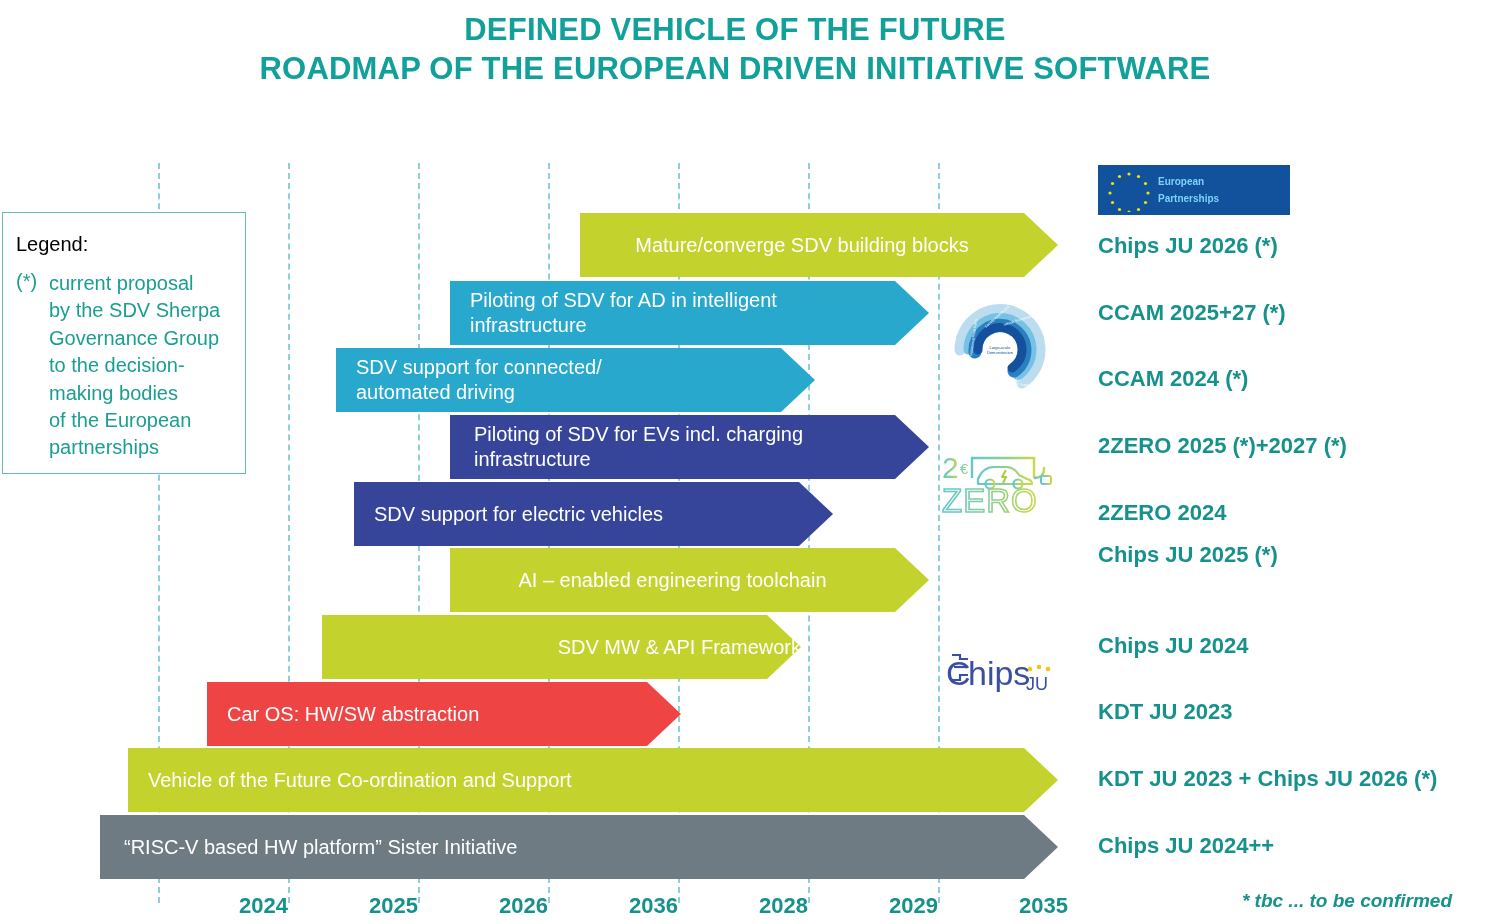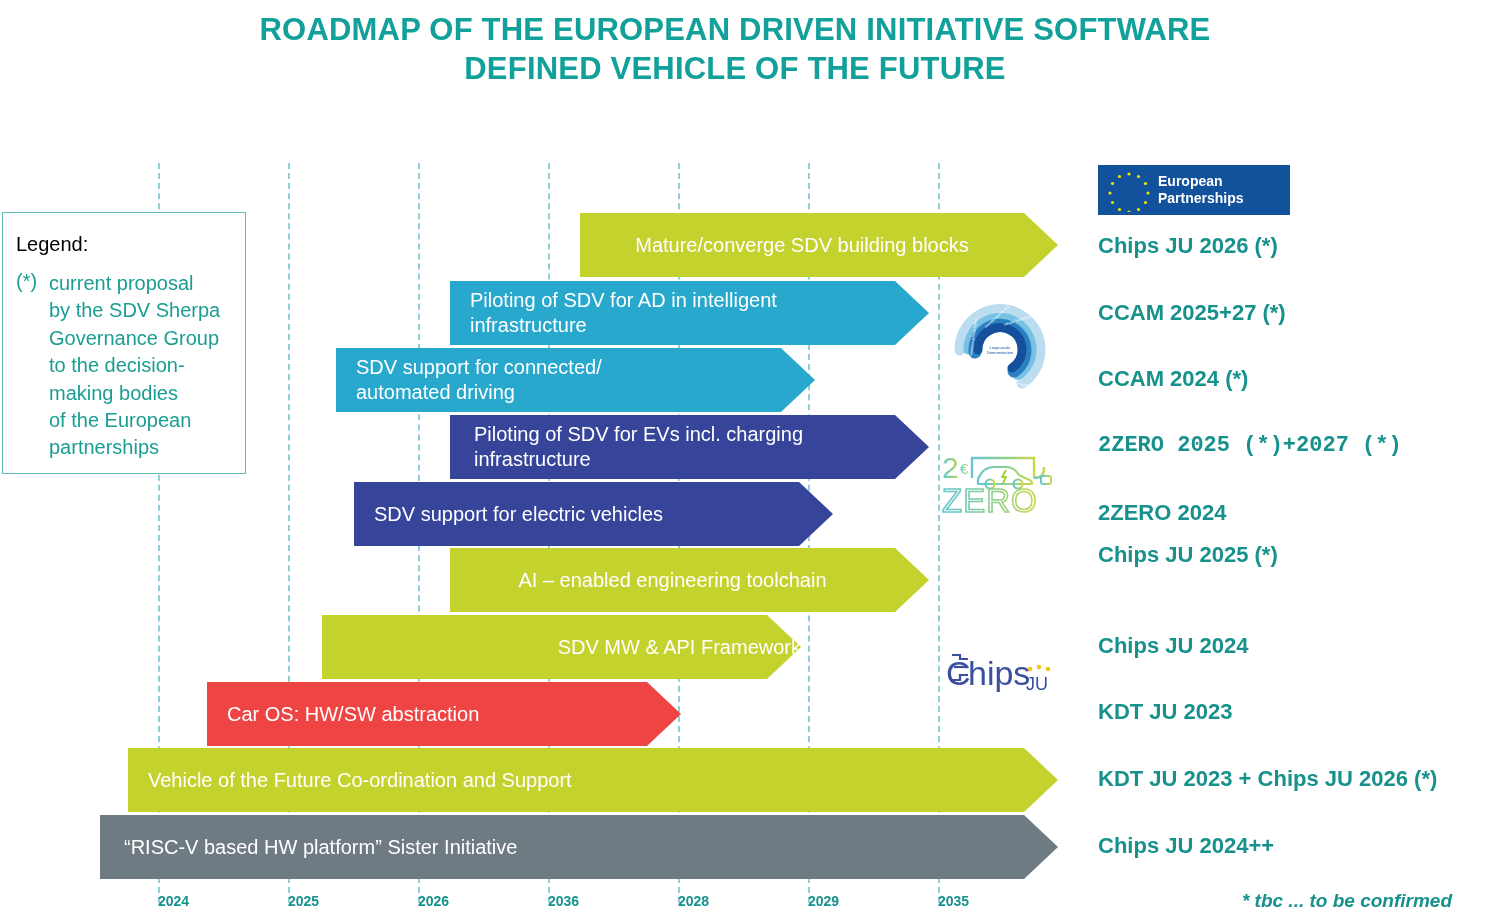--- a/index.html
+++ b/index.html
@@ -122,35 +122,35 @@
     align-items: center;
   }
   #eu-stars {
     width: 50px;
     height: 44px;
     margin-left: 6px;
     position: relative;
     flex: 0 0 auto;
   }
   #eu-logo-text {
-    color: #ffffff;
-    font-size: 14px;
+    color: #7dd3fc;
+    font-size: 10px;
     font-weight: bold;
     line-height: 17px;
     margin-left: 4px;
     white-space: pre-line;
   }
 
   
   .year-tick {
     position: absolute;
     top: 893px;
     width: 130px;
-    text-align: left;
-    font-size: 14px;
+    text-align: right;
+    font-size: 22px;
     font-weight: bold;
     color: #16918c;
   }
 
   
   #footnote {
     position: absolute;
     right: 38px;
     top: 890px;
     font-size: 19px;
@@ -161,22 +161,22 @@
 
   
   .chart-logo {
     position: absolute;
   }
 </style>
 </head>
 <body>
 
 <div id="title">
+  <span class="line">DEFINED VEHICLE OF THE FUTURE</span>
   <span class="line">ROADMAP OF THE EUROPEAN DRIVEN INITIATIVE SOFTWARE</span>
-  <span class="line">DEFINED VEHICLE OF THE FUTURE</span>
 </div>
 
 <div id="plot">
 
   <div id="gridlines-layer">
       <div class="gridline" style="left: 158px;"></div>
       <div class="gridline" style="left: 288px;"></div>
       <div class="gridline" style="left: 418px;"></div>
       <div class="gridline" style="left: 548px;"></div>
       <div class="gridline" style="left: 678px;"></div>
@@ -315,21 +315,21 @@
       </svg>
     </div>
     <div id="eu-logo-text">European
 Partnerships</div>
   </div>
 
   <div id="right-labels-layer">
       <div class="right-label" style="top: 233px;">Chips JU 2026 (*)</div>
       <div class="right-label" style="top: 300px;">CCAM 2025+27 (*)</div>
       <div class="right-label" style="top: 366px;">CCAM 2024 (*)</div>
-      <div class="right-label" style="top: 433px; font-family: Liberation Mono, monospace;">2ZERO 2025 (*)+2027 (*)</div>
+      <div class="right-label" style="top: 433px;">2ZERO 2025 (*)+2027 (*)</div>
       <div class="right-label" style="top: 500px;">2ZERO 2024</div>
       <div class="right-label" style="top: 542px;">Chips JU 2025 (*)</div>
       <div class="right-label" style="top: 633px;">Chips JU 2024</div>
       <div class="right-label" style="top: 699px;">KDT JU 2023</div>
       <div class="right-label" style="top: 766px;">KDT JU 2023 + Chips JU 2026 (*)</div>
       <div class="right-label" style="top: 833px;">Chips JU 2024++</div>
     </div>
 
   <div id="years-layer">
       <div class="year-tick" style="left: 158px;">2024</div>

